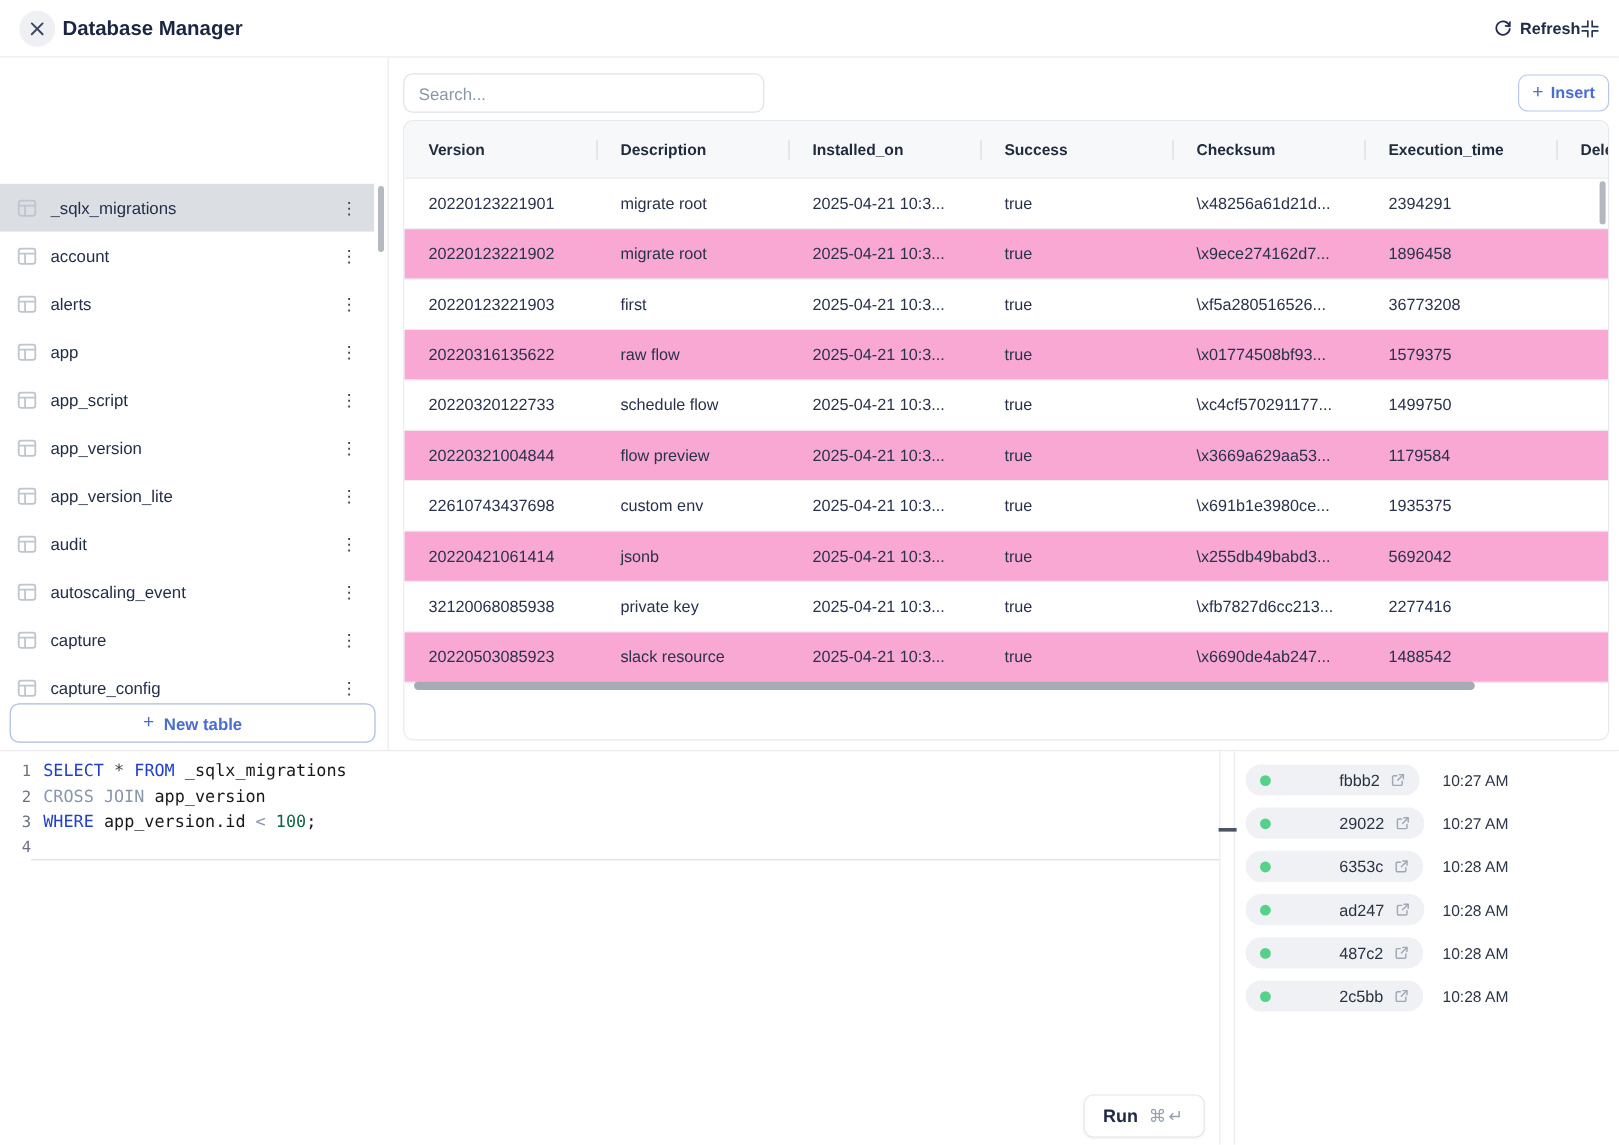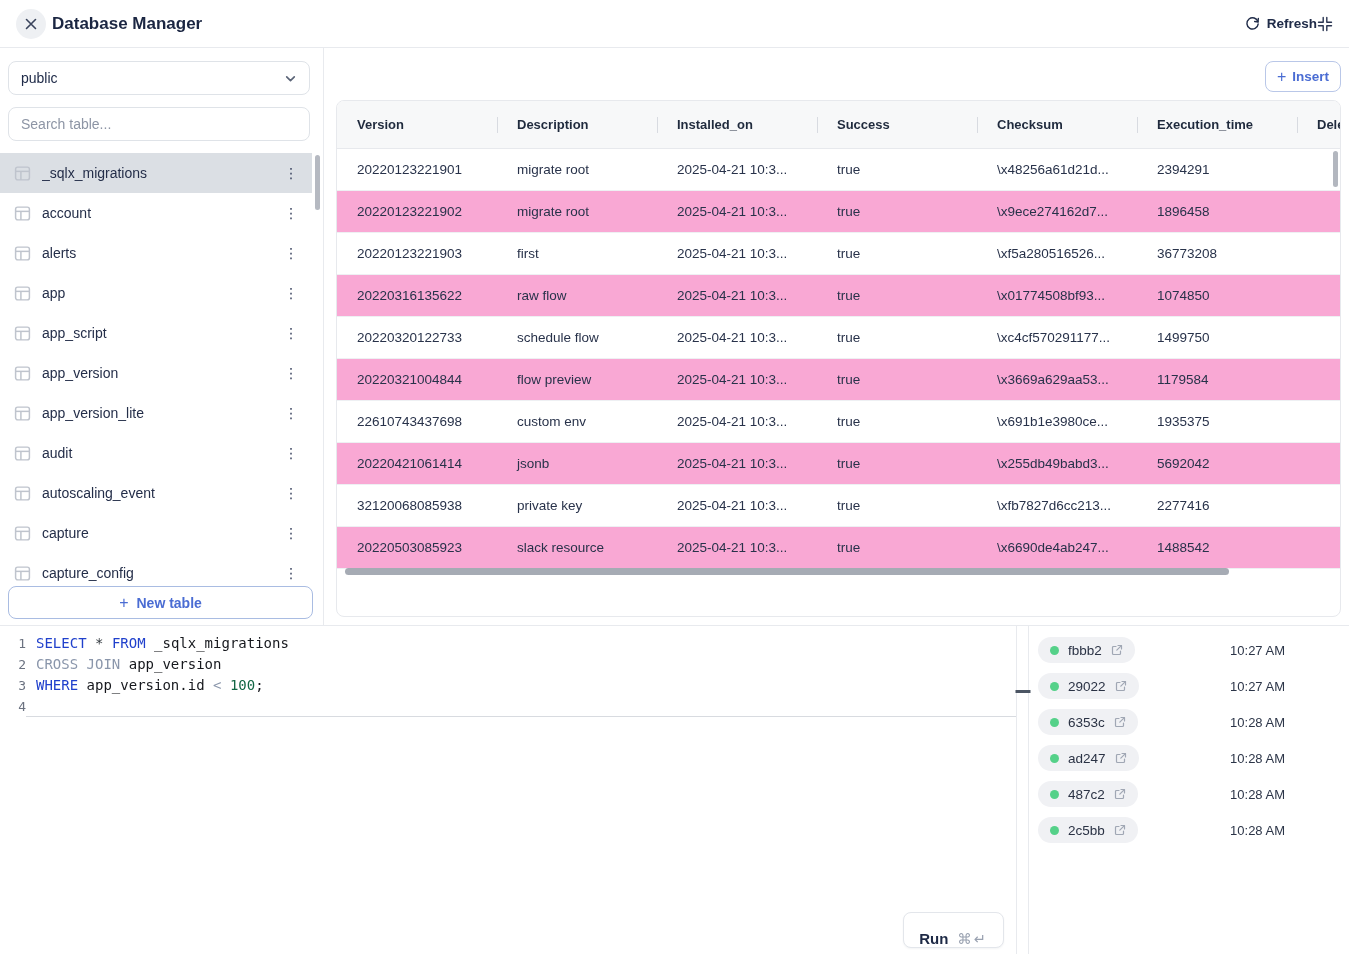--- a/index.html
+++ b/index.html
@@ -50,34 +50,34 @@
   .rows-info { margin-left:auto; font-size:12.5px; color:#333d55; }
 
   
   .bottom { height:329px; border-top:1px solid #e8eaee; display:flex; background:#fff; }
   .editor { width:1016px; flex-shrink:0; position:relative; padding-top:7px; font-family:"DejaVu Sans Mono", monospace; }
   .code-line { display:flex; height:21px; line-height:21px; font-size:14px; }
   .gutter { width:26px; text-align:right; color:#6b7280; font-size:13px; flex-shrink:0; }
   .code { padding-left:10px; white-space:pre; flex:1; }
   .code-line.active-line .code { border-bottom:1px solid #d8dbe0; }
   .tk-kw { color:#2040cc;margin-top:40px; } .tk-op { color:#8a96ab; } .tk-id { color:#16181d; } .tk-num { color:#116644; } .tk-star { color:#333a40; }
-  .run-btn { position:absolute; right:12px; bottom:6px; height:36px; padding:0 15px; border:1px solid #e3e6eb; border-radius:8px; background:#fff; display:flex; align-items:flex-end; gap:9px; cursor:pointer; font-family:"Liberation Sans", sans-serif; box-shadow:0 1px 2px rgba(20,30,60,.05); }
+  .run-btn { position:absolute; right:12px; bottom:6px; height:36px; padding:0 15px; border:1px solid #e3e6eb; border-radius:8px; background:#fff; display:flex; align-items:center; gap:9px; cursor:pointer; font-family:"Liberation Sans", sans-serif; box-shadow:0 1px 2px rgba(20,30,60,.05); }
   .run-label { font-size:15px; font-weight:700; color:#1d2945; }
   .run-shortcut { font-size:14.5px; color:#99a1b0; letter-spacing:2px; }
 
   .splitter { width:13px; border-left:1px solid #e8eaee; border-right:1px solid #e8eaee; position:relative; flex-shrink:0; }
   .splitter-handle { position:absolute; top:64px; left:50%; transform:translateX(-50%); width:15px; height:3px; background:#4b5563; cursor:col-resize; }
 
   .results { flex:1; padding-top:6px; position:relative; }
   .result-item { height:36px; display:flex; align-items:center; padding-left:9px; position:relative; }
   .result-pill { height:26px; border-radius:13px; background:#f0f1f4; display:inline-flex; align-items:center; padding:0 12px; gap:9px; cursor:pointer; }
   .status-dot { width:9px; height:9px; border-radius:50%; background:#55d189; flex-shrink:0; }
-  .result-id { font-size:13.5px; color:#2a3244; }
+  .result-id { font-size:13.5px; color:#2a3244;margin-left:48px; }
   .ext-link { display:flex; align-items:center; background:none; border:none; cursor:pointer; padding:0; }
-  .result-time { position:absolute; left:176px; width:80px; text-align:right; font-size:13px; color:#2c3548; }
+  .result-time { position:absolute; left:148px; width:80px; text-align:right; font-size:13px; color:#2c3548; }
 
   svg { display:block; }
 </style>
 </head>
 <body>
 
 <div class="topbar">
   <button class="close-btn">
     <svg width="12" height="12" viewBox="0 0 12 12">
         <path d="M1.5 1.5 L10.5 10.5 M10.5 1.5 L1.5 10.5" stroke="#3a445c" stroke-width="1.6" stroke-linecap="round"></path>
@@ -99,29 +99,20 @@
           <polyline points="6.2,14.5 6.2,9.8 1.5,9.8"></polyline>
           <polyline points="9.8,14.5 9.8,9.8 14.5,9.8"></polyline>
       </svg>
     </button>
   </div>
 </div>
 
 <div class="content">
 
   <aside class="sidebar">
-    <div class="sidebar-top">
-      <button class="schema-select">
-        <span>public</span>
-        <svg width="13" height="13" viewBox="0 0 12 12" fill="none" stroke="#5b6477" stroke-width="1.5" stroke-linecap="round" stroke-linejoin="round">
-            <polyline points="2.5,4.5 6,8 9.5,4.5"></polyline>
-          </svg>
-      </button>
-      <input class="table-search" type="text" placeholder="Search table..." style="">
-    </div>
 
     <div class="table-list">
       <div class="table-item selected">
           <svg width="17" height="17" viewBox="0 0 16 16" fill="none" stroke="#bfc4cd" stroke-width="1.4">
             <rect x="1.5" y="2" width="13" height="12" rx="2"></rect>
             <line x1="1.5" y1="6" x2="14.5" y2="6"></line>
             <line x1="6.5" y1="6" x2="6.5" y2="14"></line>
           </svg>
           <span class="tbl-label">_sqlx_migrations</span>
           <button class="kebab">⋮</button>
@@ -221,20 +212,21 @@
     <div class="sidebar-scrollthumb"></div>
 
     <button class="new-table-btn">
       <span class="plus-glyph">+</span>
       <span>New table</span>
     </button>
   </aside>
 
   <main class="main">
     <div class="main-toolbar">
+      <input class="data-search" type="text" placeholder="Search..." style="">
       <button class="insert-btn">
         <span class="plus-glyph">+</span>
         <span>Insert</span>
       </button>
     </div>
 
     <div class="table-card">
       <div class="thead">
         <div class="th"><span>Version</span></div>
           <div class="th"><span>Description</span></div>
@@ -269,21 +261,21 @@
             <div class="td">true</div>
             <div class="td">\xf5a280516526...</div>
             <div class="td">36773208</div>
           </div>
           <div class="trow alt">
             <div class="td">20220316135622</div>
             <div class="td">raw flow</div>
             <div class="td">2025-04-21 10:3...</div>
             <div class="td">true</div>
             <div class="td">\x01774508bf93...</div>
-            <div class="td">1074850</div>
+            <div class="td">1579375</div>
           </div>
           <div class="trow">
             <div class="td">20220320122733</div>
             <div class="td">schedule flow</div>
             <div class="td">2025-04-21 10:3...</div>
             <div class="td">true</div>
             <div class="td">\xc4cf570291177...</div>
             <div class="td">1499750</div>
           </div>
           <div class="trow alt">

